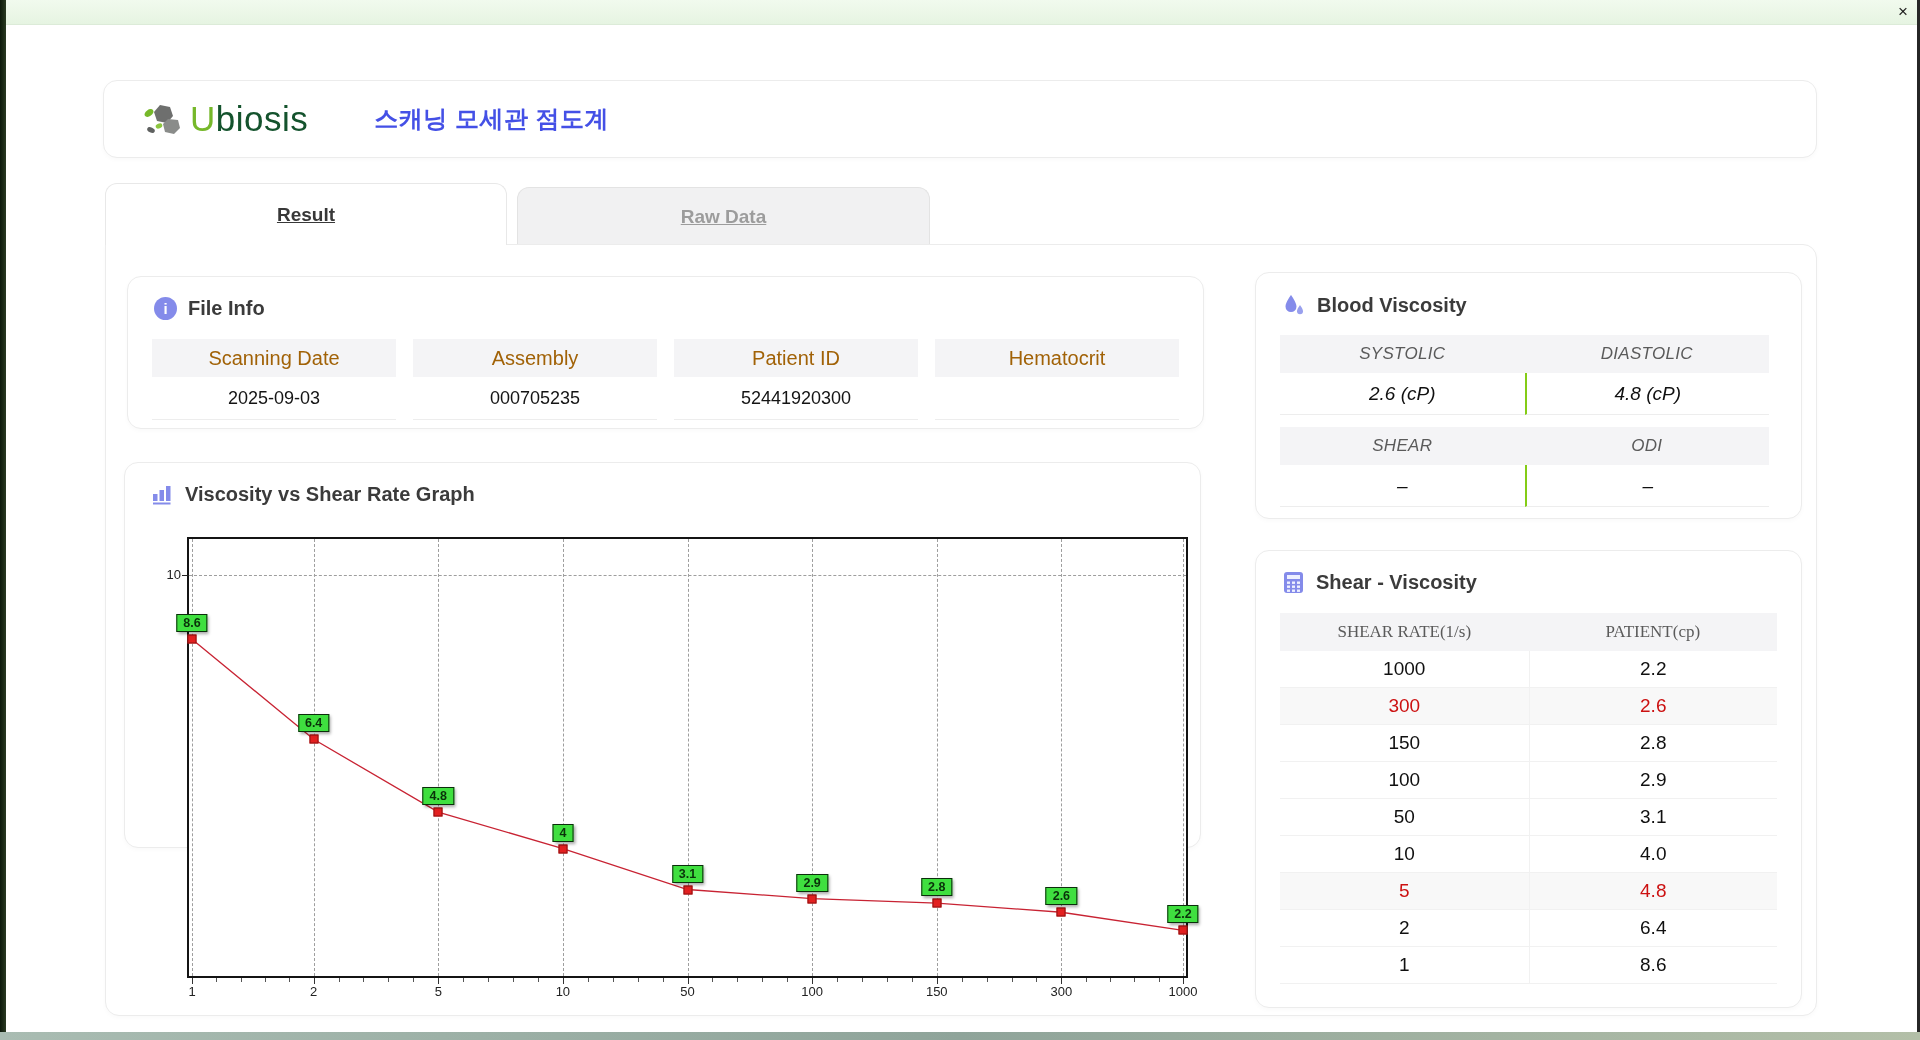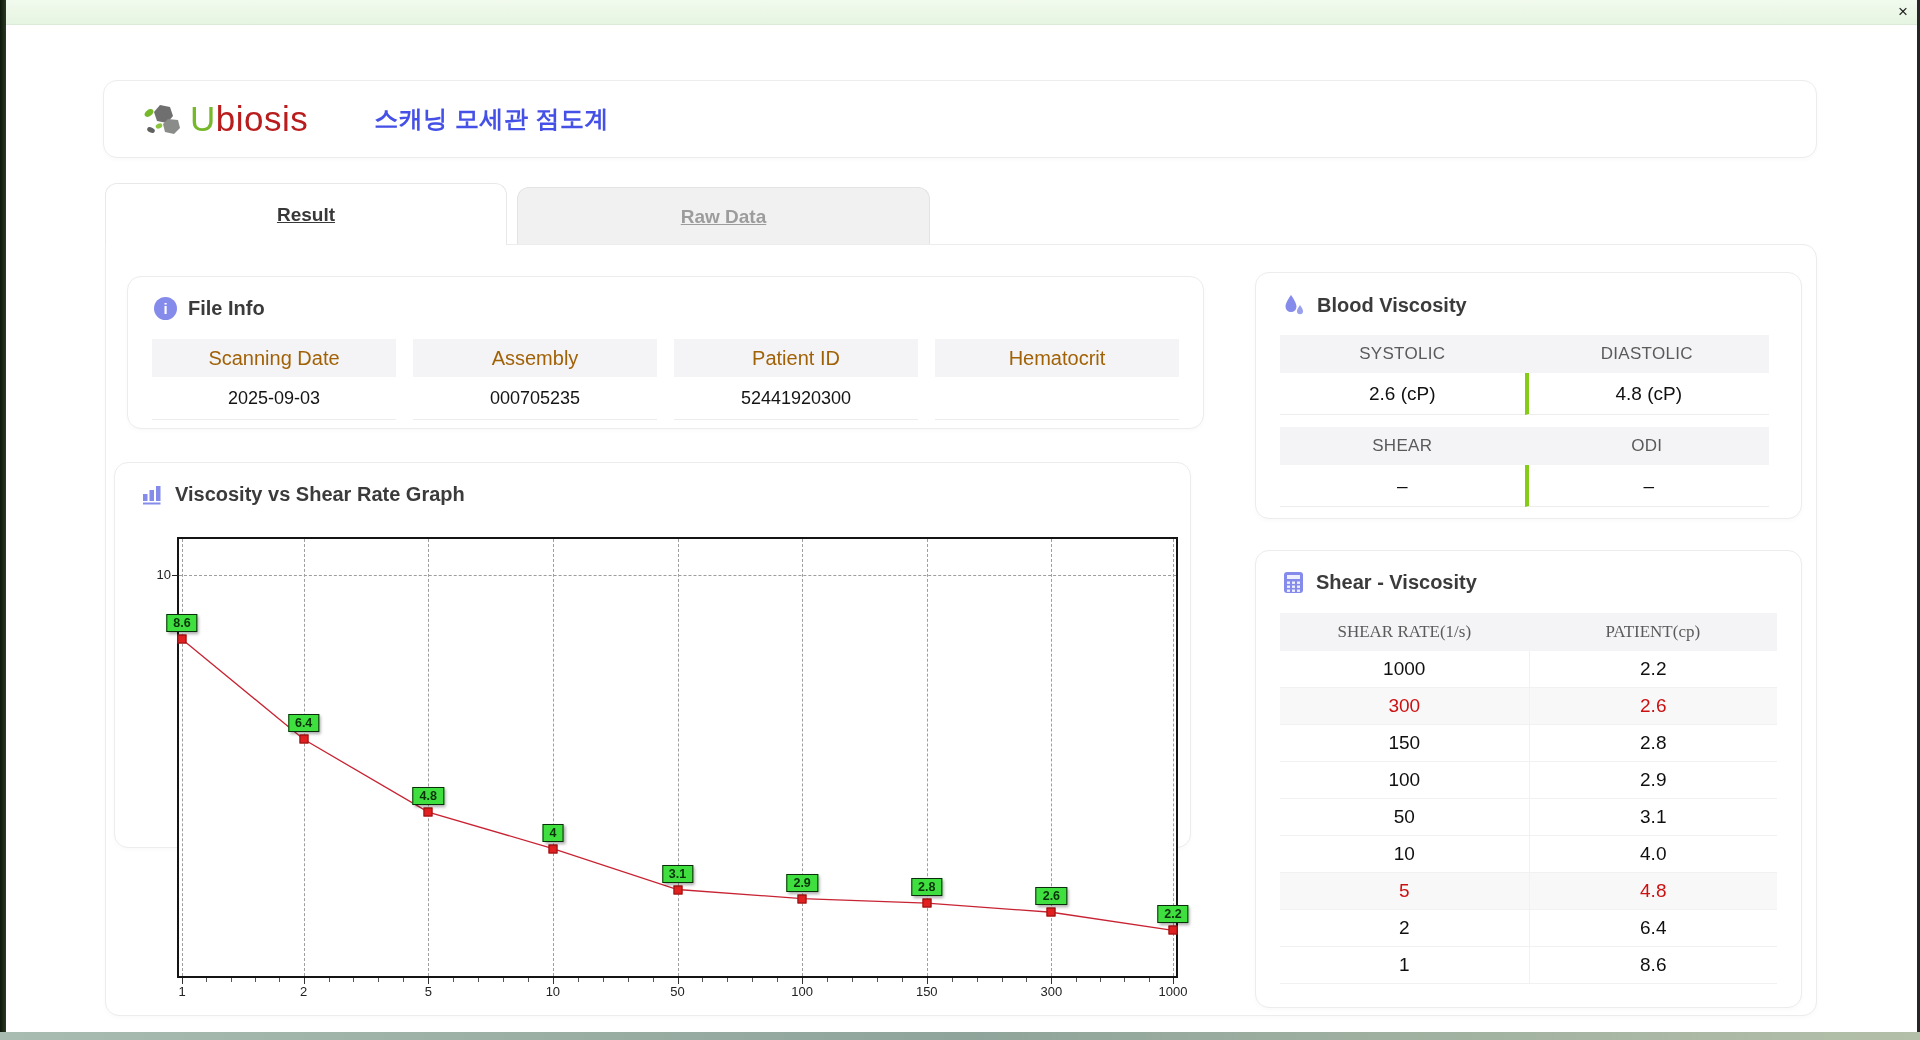--- a/index.html
+++ b/index.html
@@ -16,21 +16,21 @@
     background:linear-gradient(90deg,#a9bcb2,#8fa49a,#b3bfa8); z-index:60; }
 
   .card { position:absolute; background:#fff; border:1px solid #ececec; border-radius:14px;
     box-shadow:0 2px 5px rgba(0,0,0,0.025); box-sizing:border-box; }
 
   
   .header-card { left:103px; top:80px; width:1714px; height:78px; display:flex; align-items:center; }
   .logo { display:flex; align-items:center; margin-left:38px; }
   .logo-text { font-size:35px; font-weight:500; letter-spacing:0.5px; margin-left:4px; }
   .logo-u { color:#76b82a; }
-  .logo-rest { color:#b91c1c; }
+  .logo-rest { color:#14532d; }
   .korean-title { margin-left:66px; font-size:24px; font-weight:700; color:#4450e6; letter-spacing:0.5px; }
 
   
   .tab { position:absolute; box-sizing:border-box; display:flex; align-items:center; justify-content:center;
     border-radius:12px 12px 0 0; font-size:19px; cursor:default;text-decoration:underline; }
   .tab-result { left:105px; top:183px; width:402px; height:62px; background:#fff;
     border:1px solid #e8e8e8; border-bottom:none; z-index:3; font-weight:700; color:#383838; }
   .tab-raw { left:517px; top:187px; width:413px; height:58px; background:#f1f1f2;
     border:1px solid #e3e3e3; border-bottom:none; z-index:1; font-weight:600; color:#9c9c9c; }
 
@@ -45,47 +45,47 @@
   
   .file-info-card { left:127px; top:276px; width:1077px; height:153px; z-index:4; }
   .fi-grid { position:absolute; left:24px; right:24px; top:62px; display:grid;
     grid-template-columns:repeat(4,1fr); gap:17px; }
   .fi-head { height:38px; background:#f4f4f6; display:flex; align-items:center; justify-content:center;
     color:#a16207; font-size:20px; }
   .fi-val { height:42px; display:flex; align-items:center; justify-content:center;
     color:#141414; font-size:18px; border-bottom:1px solid #ededed; }
 
   
-  .graph-card { left:114px; top:462px; width:1077px; height:386px; z-index:4; }
+  .graph-card { left:124px; top:462px; width:1077px; height:386px; z-index:4; }
   .plot-wrap { position:absolute; left:62px; top:74px; width:997px; height:437px;
     border:2px solid #141414; background:#fff; }
   .vgrid { position:absolute; top:0; bottom:0; width:0; border-left:1px dashed #9e9e9e; }
   .hgrid { position:absolute; left:0; right:0; height:0; border-top:1px dashed #9e9e9e; }
   .ytick-label { position:absolute; left:-34px; width:26px; text-align:right; font-size:13px; color:#222; }
   .ytick-mark { position:absolute; left:-7px; width:7px; height:0; border-top:1px solid #222; }
   .xtick { position:absolute; top:0; transform:translateX(-50%); font-size:13px; color:#222; }
   .xlabels { position:absolute; left:64px; top:521px; width:997px; height:20px; }
   .majortick { position:absolute; bottom:-8px; width:0; height:6px; border-left:1px solid #333; }
   .minortick { position:absolute; bottom:-6px; width:0; height:4px; border-left:1px solid #555; }
   .chart-svg { position:absolute; left:0; top:0; overflow:visible; }
   .marker { position:absolute; width:9px; height:9px; background:#e32020; border:1px solid #8f1010;
     transform:translate(-50%,-50%); box-sizing:border-box; }
   .pt-label { position:absolute; transform:translate(-50%,-100%); background:#3fdf3f;
     border:1px solid #0c2d0c; color:#0a320a; font-size:12.5px; font-weight:700; padding:1px 6px;
     box-shadow:2px 2px 3px rgba(0,0,0,0.35); white-space:nowrap; }
 
   
   .bv-card { left:1255px; top:272px; width:547px; height:247px; z-index:4; }
-  .bv-table { position:absolute; left:24px; right:32px; top:62px; }
+  .bv-table { position:absolute; left:24px; right:32px; top:62px;font-style:italic; }
   .bv-row { display:grid; grid-template-columns:1fr 1fr; }
   .bv-head-cell { height:38px; background:#f4f4f6; display:flex; align-items:center; justify-content:center;
     color:#5a5a5a; font-size:17px; letter-spacing:0.3px; }
   .bv-val-cell { height:41px; display:flex; align-items:center; justify-content:center;
     color:#101010; font-size:19px; border-bottom:1px solid #ededed; }
-  .bv-val-cell + .bv-val-cell { border-left:4px solid #84cc16; }
+  .bv-val-cell + .bv-val-cell { border-left:2px solid #84cc16; }
   .bv-gap { height:12px; }
 
   .sv-card { left:1255px; top:550px; width:547px; height:458px; z-index:4; }
   .sv-table { position:absolute; left:24px; right:24px; top:62px; }
   .sv-header { display:grid; grid-template-columns:1fr 1fr; height:38px; background:#f4f4f6;font-family:Liberation Serif, serif; }
   .sv-header div { display:flex; align-items:center; justify-content:center; color:#5a5a5a; font-size:17px; }
   .sv-row { display:grid; grid-template-columns:1fr 1fr; height:36px; border-bottom:1px solid #f1f1f1; }
   .sv-cell { display:flex; align-items:center; justify-content:center; font-size:19px; color:#101010; }
   .sv-cell + .sv-cell { border-left:1px solid #f1f1f1; }
   .sv-row.hl { background:#f8f8f8; }

